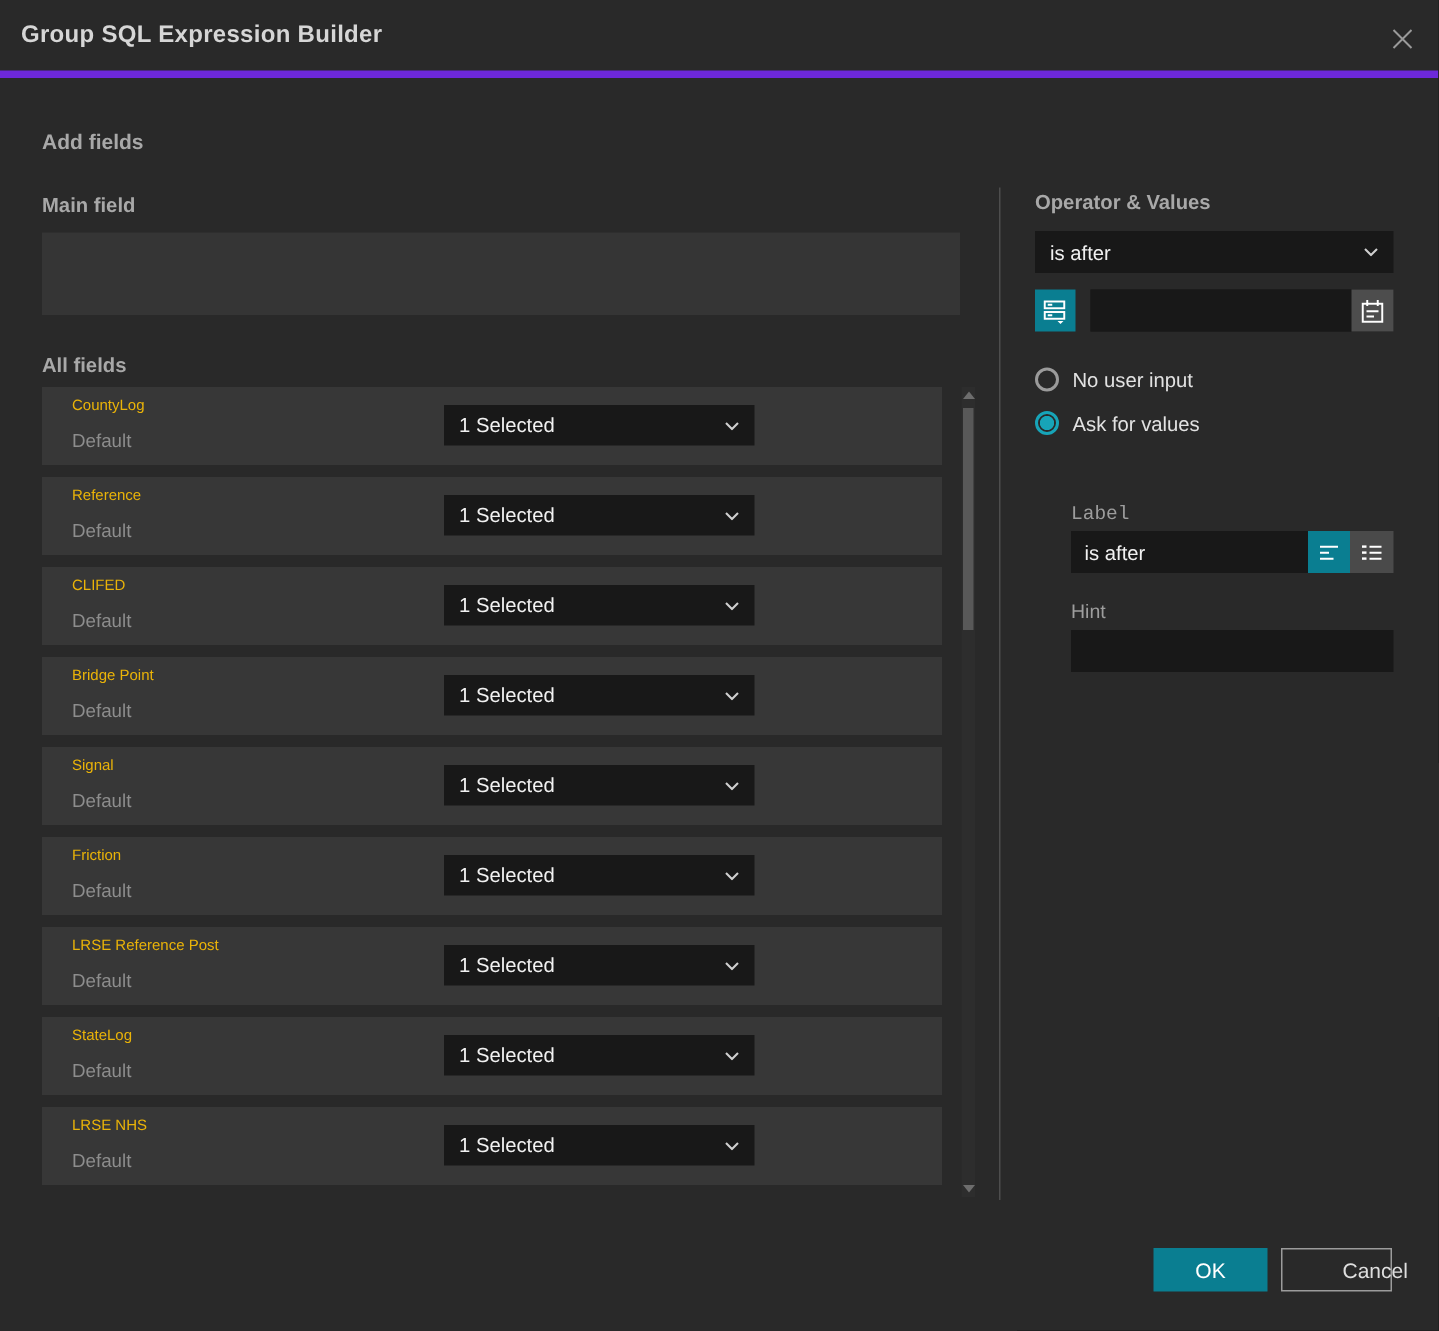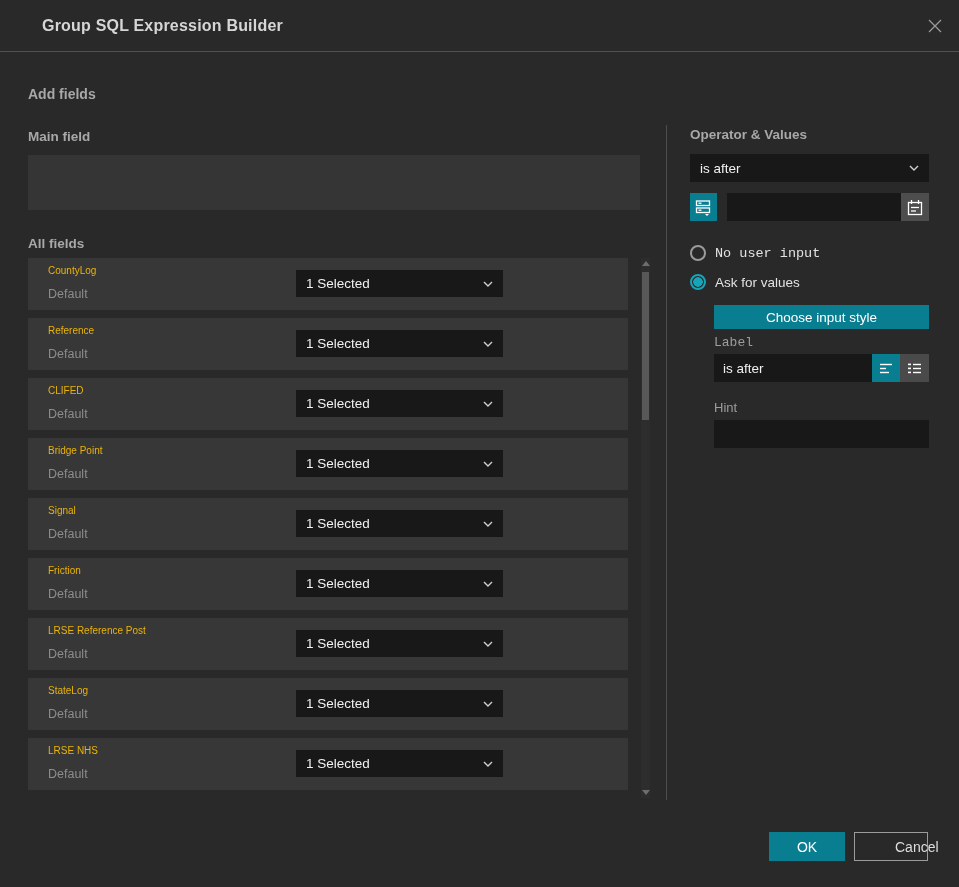--- a/index.html
+++ b/index.html
@@ -5,21 +5,21 @@
   * { margin:0; padding:0; box-sizing:border-box; }
   html,body { background:#1d1d1d; }
   body { font-family:"Liberation Sans", sans-serif; }
   .dialog {
     position:relative; width:959px; height:887px;
     background:#292929; color:#e6e6e6; overflow:hidden;
   }
   
   .titlebar {
     position:absolute; left:0; top:0; width:959px; height:52px;
-    border-bottom:1px solid #6d28d9; display:flex; align-items:center;padding-left:28px;
+    border-bottom:5px solid #6d28d9; display:flex; align-items:center;
   }
   .titlebar .title { margin-left:14px; font-size:16px; font-weight:bold; color:#d6d6d6; letter-spacing:.2px; }
   .close-btn { position:absolute; right:12px; top:14px; width:24px; height:24px; display:flex; align-items:center; justify-content:center; cursor:pointer; }
   
   .h-sec { position:absolute; font-size:14px; font-weight:bold; color:#a8a8a8; }
   
   .panel { position:absolute; background:#353535; }
   .dd {
     position:absolute; height:28px; background:#181818; color:#f1f1f1;
     display:flex; align-items:center; font-size:13.5px; padding:0 10px; cursor:pointer;
@@ -242,30 +242,29 @@
       <svg width="16" height="17" viewBox="0 0 16 17">
         <rect x="1.5" y="3.5" width="13" height="12" fill="none" stroke="#fff" stroke-width="1.3"></rect>
         <line x1="4.5" y1="1" x2="4.5" y2="5" stroke="#fff" stroke-width="1.3"></line>
         <line x1="11.5" y1="1" x2="11.5" y2="5" stroke="#fff" stroke-width="1.3"></line>
         <line x1="4" y1="8.5" x2="12" y2="8.5" stroke="#fff" stroke-width="1.3"></line>
         <line x1="4" y1="12" x2="9" y2="12" stroke="#fff" stroke-width="1.3"></line>
       </svg>
     </div>
   </div>
 
-  <div class="radio-row" style="left:690px; top:245px;font-family:Liberation Mono, monospace;">
+  <div class="radio-row" style="left:690px; top:245px;">
     <span class="radio-circ"></span>
     <span class="radio-lbl">No user input</span>
   </div>
   <div class="radio-row" style="left:690px; top:274px;">
     <span class="radio-circ sel"></span>
     <span class="radio-lbl">Ask for values</span>
   </div>
 
-  <button class="teal-btn" style="left:714px; top:305px; width:215px; height:24px;">Choose input style</button>
 
   <div class="mini-lbl" style="left:714px; top:335px;font-family:Liberation Mono, monospace;">Label</div>
   <div class="input-group" style="left:714px; top:354px; width:158px;">
     <input class="txt-input" type="text" value="is after" style="">
   </div>
   <div class="style-btn active" style="left:872px; top:354px;">
     <svg width="15" height="13" viewBox="0 0 15 13">
       <line x1="1" y1="2.5" x2="13" y2="2.5" stroke="#fff" stroke-width="1.4"></line>
       <line x1="1" y1="6.5" x2="7" y2="6.5" stroke="#fff" stroke-width="1.4"></line>
       <line x1="1" y1="10.5" x2="10" y2="10.5" stroke="#fff" stroke-width="1.4"></line>

